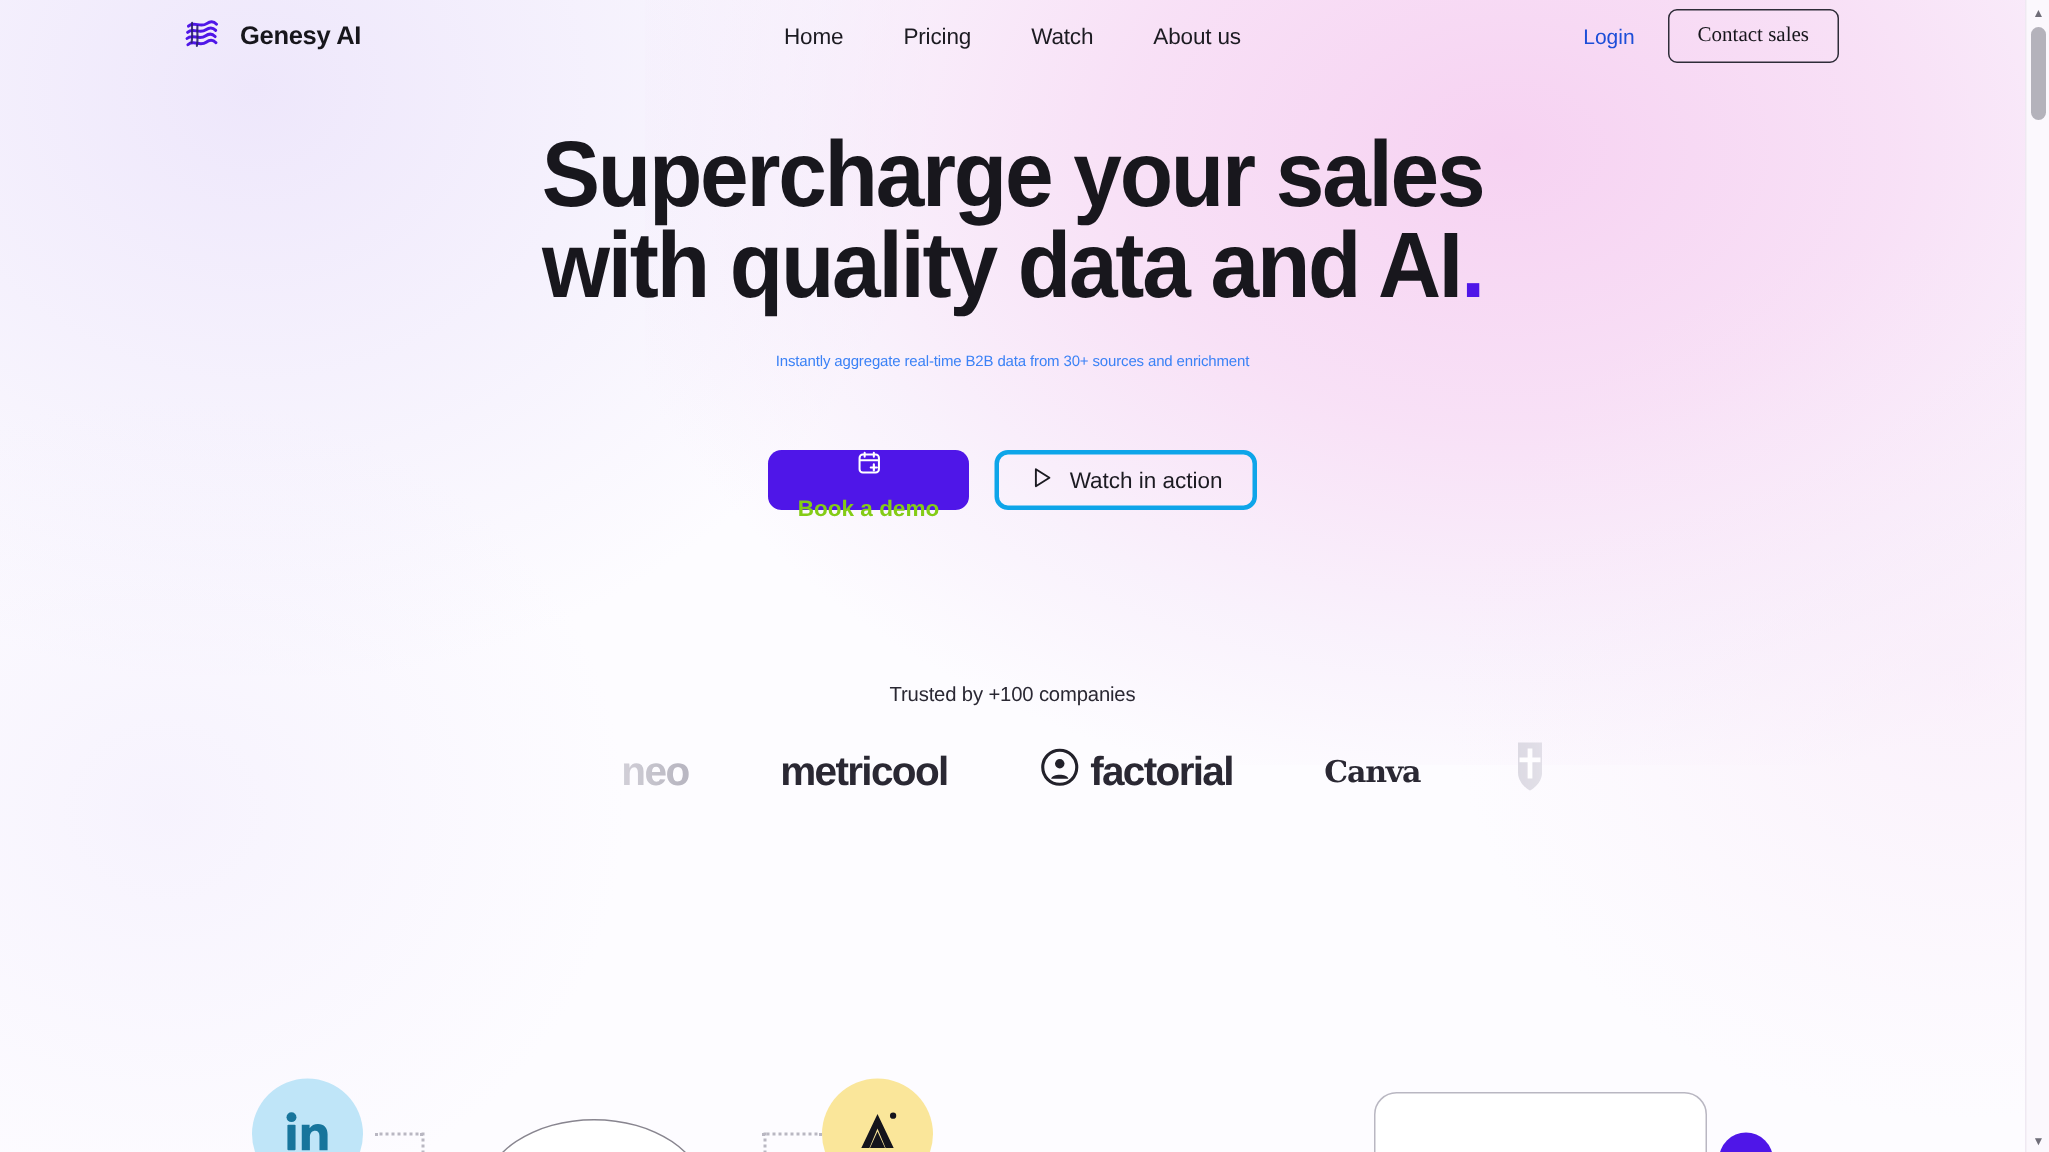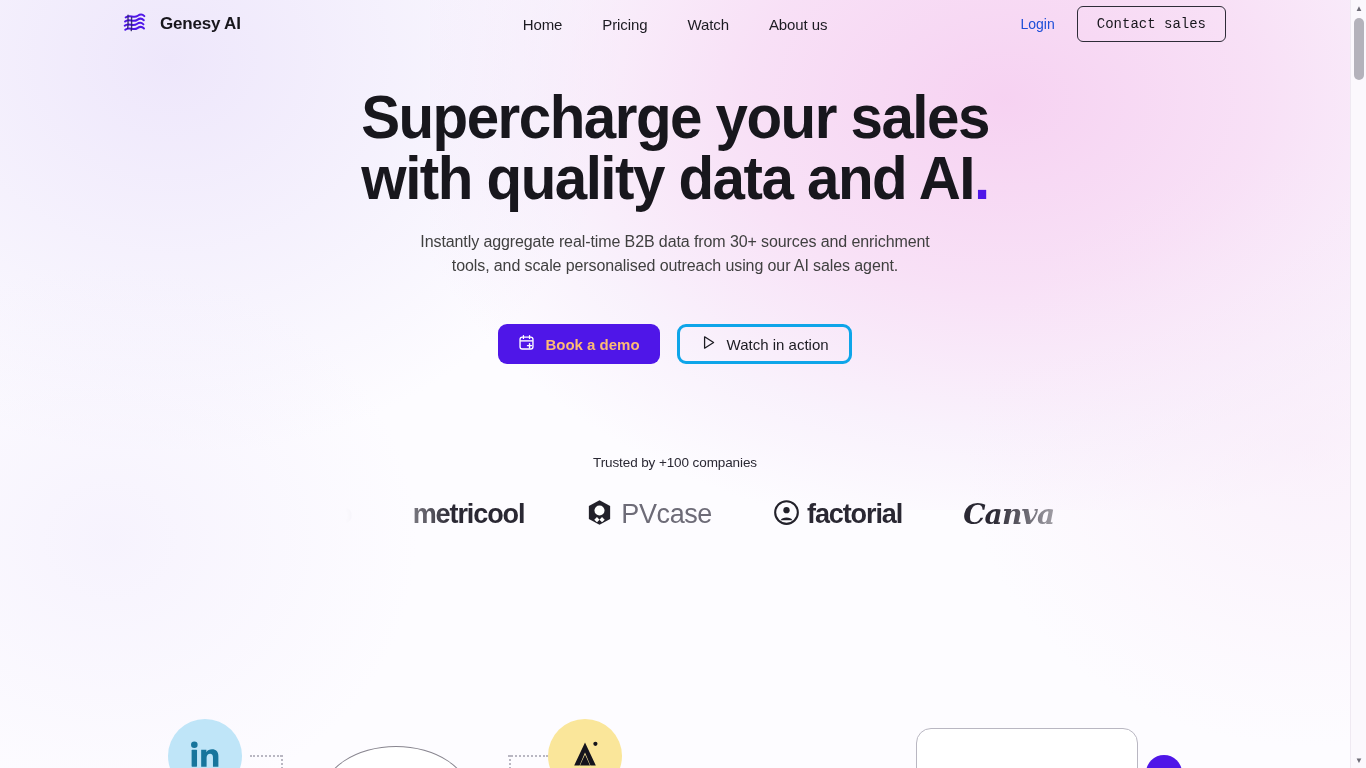--- a/index.html
+++ b/index.html
@@ -129,21 +129,21 @@
   }
   .contact-btn {
     border: 1px solid #2e2c38;
     border-radius: 6px;
     padding: 9px 19px;
     font-size: 14px;
     color: #17161c;
     background: transparent;
     cursor: pointer;
     white-space: nowrap;
-    font-family: Liberation Mono, monospace;
+    font-family: Liberation Serif, serif;
   }
 
   
   .hero {
     position: absolute;
     top: 86px; left: 0;
     width: 1350px;
     text-align: center;
   }
   .hero-title {
@@ -153,23 +153,23 @@
     font-weight: 700;
     color: #18171d;
     letter-spacing: -1.6px;
     transform: scaleX(0.94);
   }
   .hero-title .line { display: block; white-space: nowrap; }
   .dot-accent { color: #4f16e8; }
 
   .hero-sub {
     margin-top: 22px;
-    font-size: 16px;
+    font-size: 10px;
     line-height: 24px;
-    color: #404040;
+    color: #3b82f6;
     letter-spacing: -0.1px;
   }
   .hero-sub .line { display: block; }
 
   .hero-cta {
     margin-top: 46px;
     display: flex;
     justify-content: center;
     gap: 17px;
   }
@@ -181,22 +181,23 @@
     padding: 0 20px;
     border-radius: 9px;
     font-size: 15px;
     font-weight: 600;
     cursor: pointer;
     font-family: "Liberation Sans", sans-serif;
     white-space: nowrap;
   }
   .btn-primary {
     background: #4f16e8;
-    color: #fdba74;
+    color: #84cc16;
     border: none;
+    flex-direction: column;
   }
   .btn-secondary {
     background: transparent;
     color: #1c1b22;
     border: 3px solid #0ea5e9;
     font-weight: 400;
   }
 
   
   .trusted {
@@ -235,23 +236,22 @@
   }
   .logo-word {
     font-size: 27px;
     font-weight: 700;
     letter-spacing: -1.1px;
     white-space: nowrap;
   }
   .logo-word.light { font-weight: 400; color: #6d6b77; letter-spacing: -0.4px; }
   .logo-word.script {
     font-family: "DejaVu Serif", serif;
-    font-style: italic;
     font-weight: 700;
-    font-size: 28px;
+    font-size: 20px;
     letter-spacing: -0.8px;
   }
   .logo-word.grey { color: #b9b7c2; }
   .logo-word.thin { font-weight: 600; letter-spacing: -1px; }
 
   
   .stage {
     position: absolute;
     left: 0; top: 600px;
     width: 1350px;
@@ -390,21 +390,20 @@
 
     <div class="hero">
 
       <h1 class="hero-title">
         <span class="line">Supercharge your sales</span>
         <span class="line"><span>with quality data and AI</span><span class="dot-accent">.</span></span>
       </h1>
 
       <p class="hero-sub">
         <span class="line">Instantly aggregate real-time B2B data from 30+ sources and enrichment</span>
-        <span class="line">tools, and scale personalised outreach using our AI sales agent.</span>
       </p>
 
       <div class="hero-cta">
 
         <button class="btn btn-primary">
           <span>
             <svg width="17" height="17" viewBox="0 0 20 20" fill="none" aria-hidden="true">
               <rect x="2.4" y="3.6" width="15.2" height="14" rx="2.6" stroke="#ffffff" stroke-width="1.6"></rect>
               <path d="M2.6 8.1 H17.4" stroke="#ffffff" stroke-width="1.6"></path>
               <path d="M6.4 2.1 V5.2 M13.6 2.1 V5.2" stroke="#ffffff" stroke-width="1.6" stroke-linecap="round"></path>
@@ -430,30 +429,20 @@
     <div class="logo-strip">
 
       <div class="logo-item">
         <span class="logo-word grey thin">neo</span>
       </div>
 
       <div class="logo-item">
         <span class="logo-word">metricool</span>
       </div>
 
-      <div class="logo-item">
-        <span>
-          <svg width="29" height="29" viewBox="0 0 30 30" fill="none" aria-hidden="true">
-            <path d="M15 2.2 L26 8.4 V21.6 L15 27.8 L4 21.6 V8.4 Z" fill="#22212a"></path>
-            <circle cx="15" cy="13" r="5.2" fill="#ffffff"></circle>
-            <path d="M9.6 22.4 L12.4 19.6 L15 22.4 L17.6 19.6 L20.4 22.4 L17.6 25.2 L15 22.4 L12.4 25.2 Z" fill="#ffffff"></path>
-          </svg>
-        </span>
-        <span class="logo-word light">PVcase</span>
-      </div>
 
       <div class="logo-item">
         <span>
           <svg width="27" height="27" viewBox="0 0 30 30" fill="none" aria-hidden="true">
             <circle cx="15" cy="15" r="12.6" stroke="#22212a" stroke-width="2.3" fill="none"></circle>
             <circle cx="15" cy="12.4" r="3.5" fill="#22212a"></circle>
             <path d="M8.6 23.6 C9.6 19.6, 20.4 19.6, 21.4 23.6 Z" fill="#22212a"></path>
           </svg>
         </span>
         <span class="logo-word">factorial</span>

